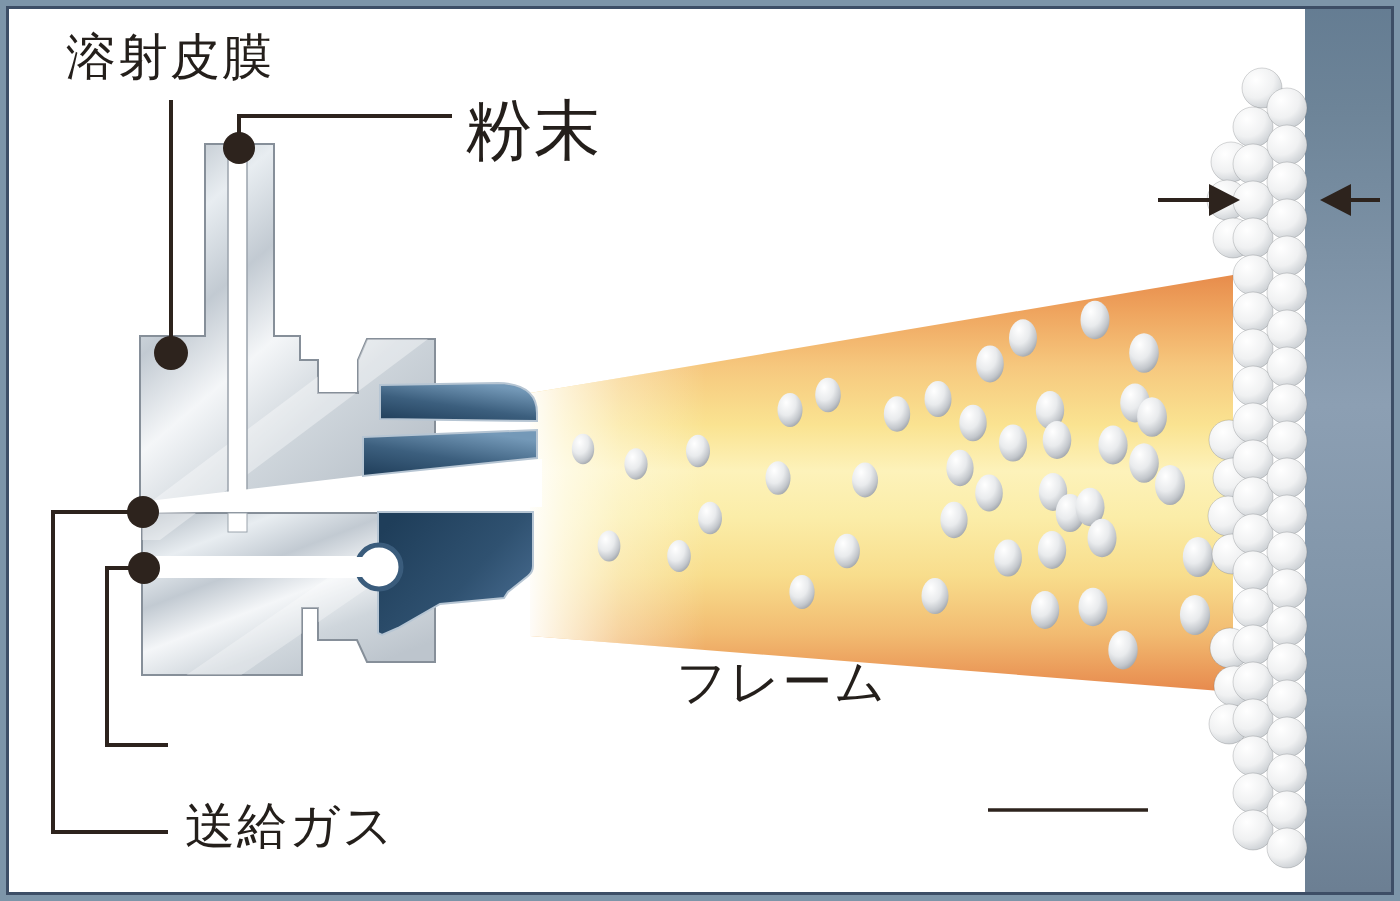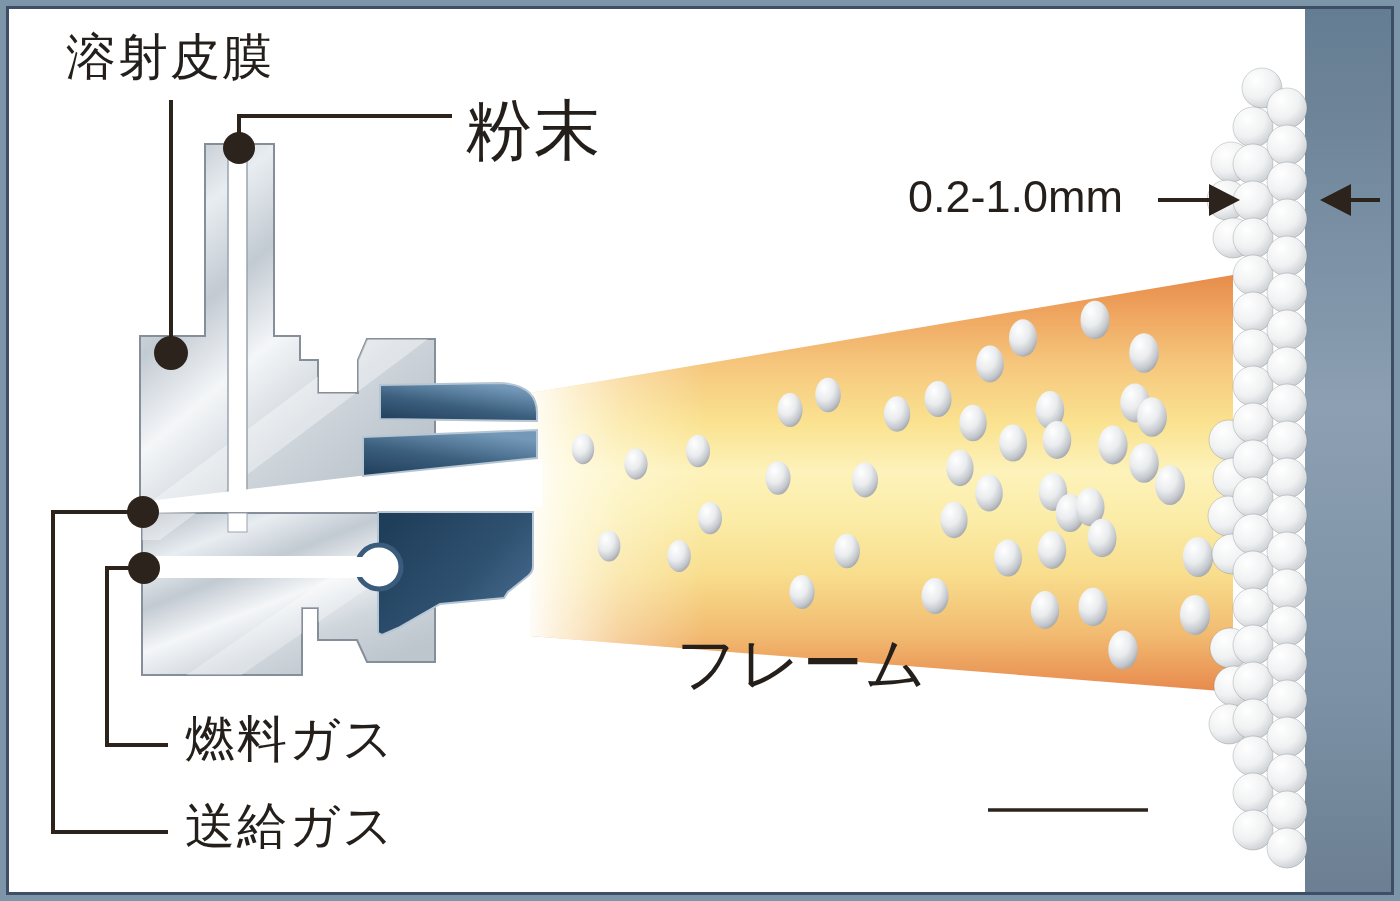--- a/index.html
+++ b/index.html
@@ -14,21 +14,21 @@
     position:absolute;
     color:var(--text,#241f1b);
     font-weight:500;
     white-space:nowrap;
     line-height:1;
     letter-spacing:2px;
   }
   .lbl-spray-gun{left:66px;top:32px;font-size:50px;}
   .lbl-powder{left:466px;top:84px;font-size:66px;margin-top:13px;}
   .lbl-thickness{left:908px;top:174px;font-size:45px;letter-spacing:0px;}
-  .lbl-flame{left:676px;top:634px;font-size:60px;}
+  .lbl-flame{left:676px;top:657px;font-size:50px;}
   .lbl-fuel-gas{left:185px;top:714px;font-size:50px;}
   .lbl-feed-gas{left:185px;top:801px;font-size:50px;text-align:right;}
   .lbl-coating{left:782px;top:781px;font-size:48px;}
   .frame{
     position:absolute;inset:0;
     border:6px solid var(--frame-border,#7d95a9);
     box-shadow:inset 0 0 0 3px var(--frame-inner,#3d4e66);
     pointer-events:none;
   }
 </style>
@@ -243,19 +243,17 @@
       <circle cx="239" cy="148" r="16"></circle>
       <circle cx="144" cy="568" r="16"></circle>
       <circle cx="143" cy="512" r="16"></circle>
       <polygon points="1209,184 1209,216 1240,200"></polygon>
       <polygon points="1351,184 1351,216 1320,200"></polygon>
     </g>
   </svg>
 
   <div class="lbl lbl-spray-gun">溶射皮膜</div>
   <div class="lbl lbl-powder">粉末</div>
-  <div class="lbl lbl-thickness">0.2-1.0mm</div>
   <div class="lbl lbl-flame">フレーム</div>
-  <div class="lbl lbl-fuel-gas">燃料ガス</div>
   <div class="lbl lbl-feed-gas">送給ガス</div>
 
   <div class="frame"></div>
 </div>
 
 </body></html>

